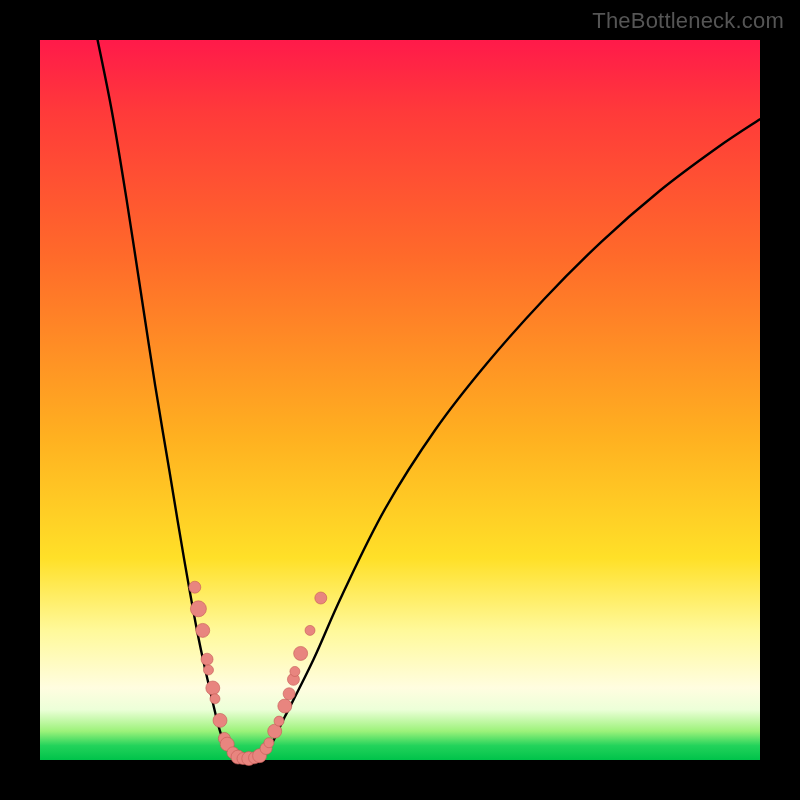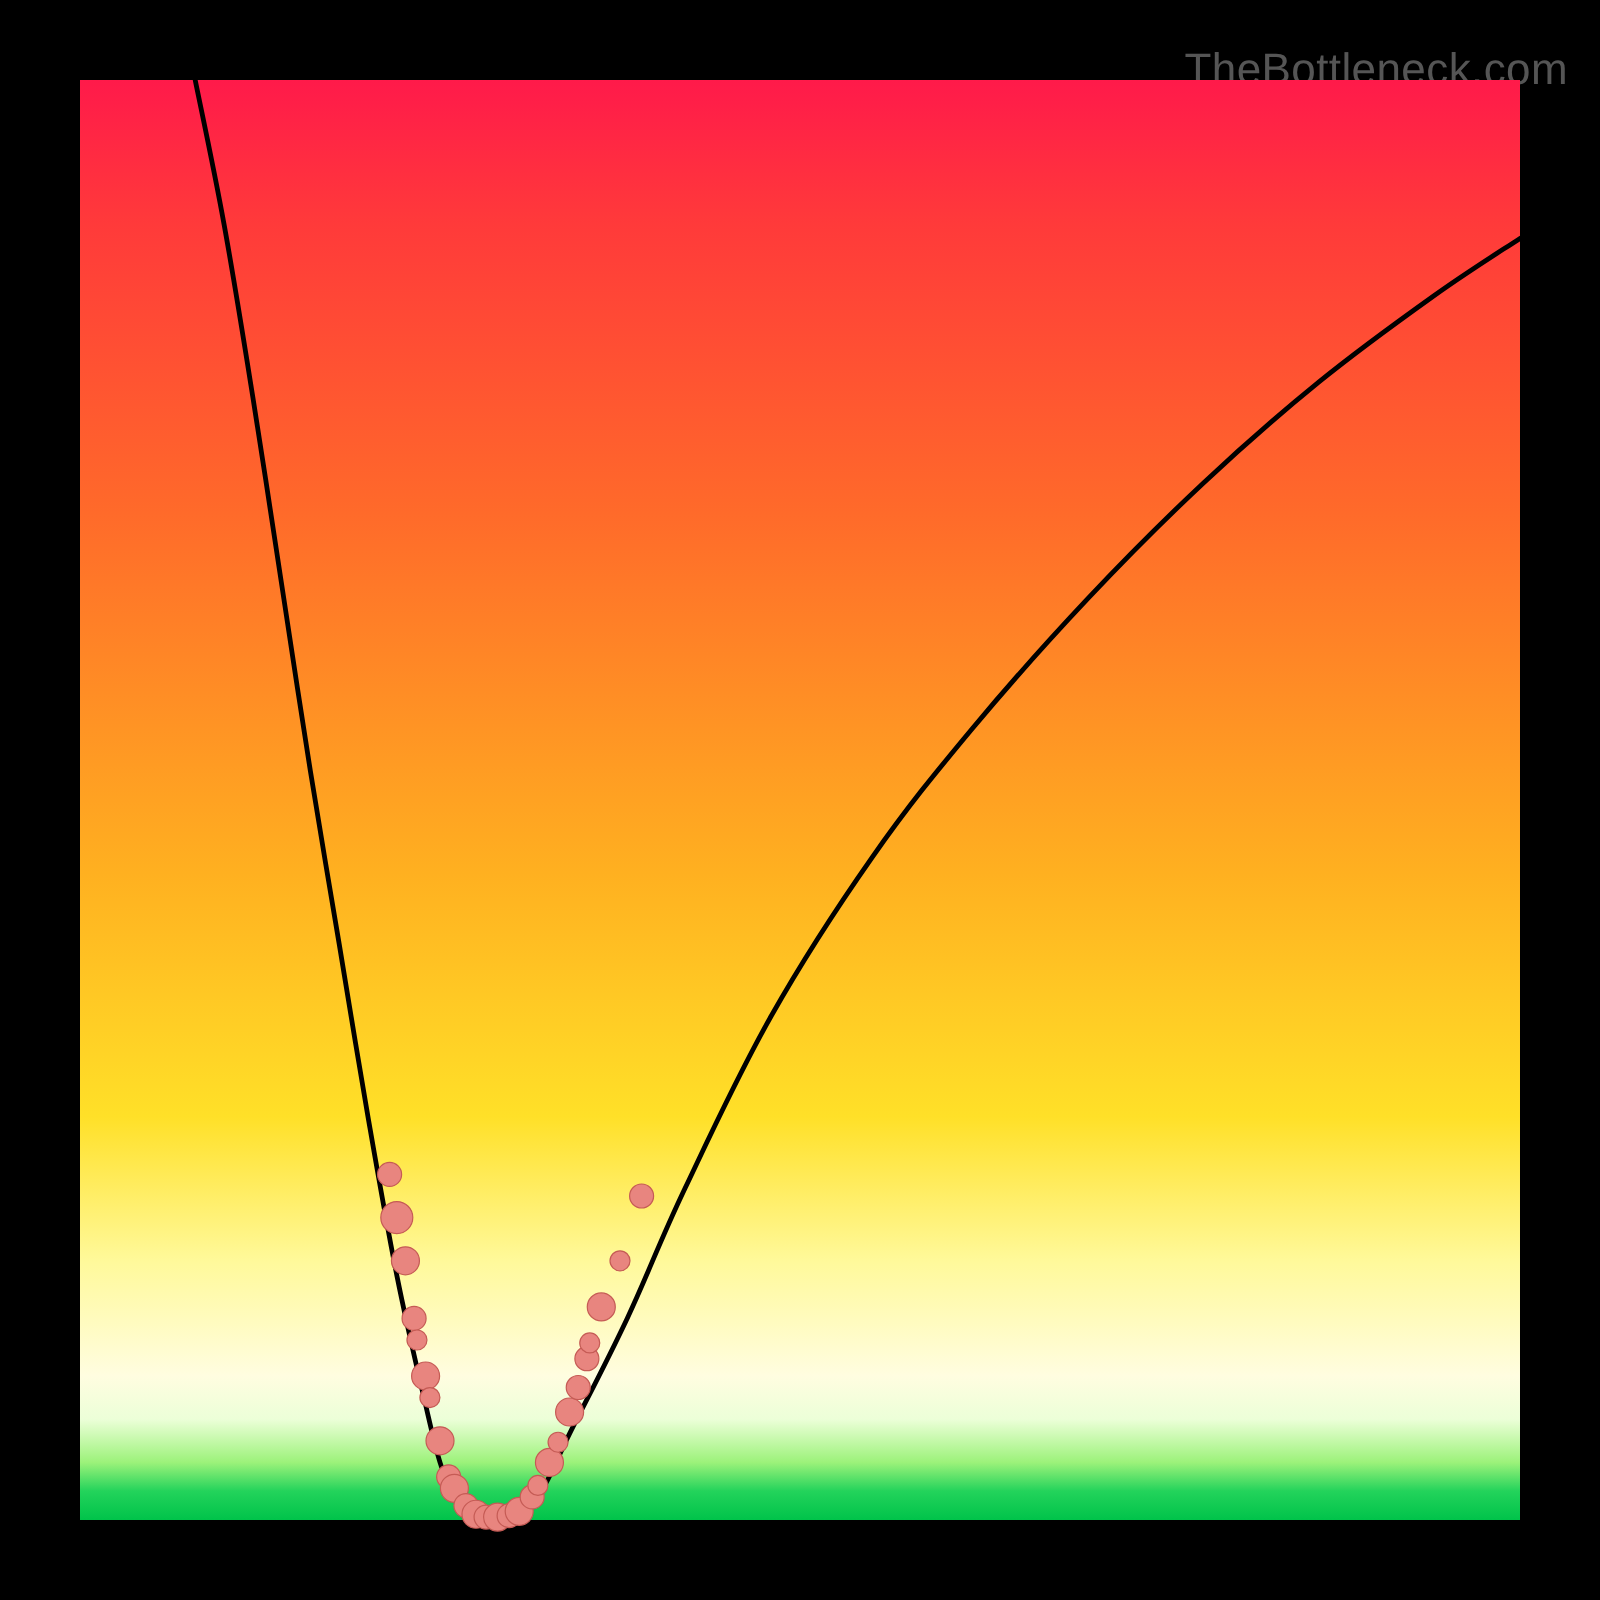--- a/index.html
+++ b/index.html
@@ -33,21 +33,21 @@
       #fff99a 82%,
       #fffde0 90%,
       #ecffd8 93%,
       #9cf27a 96%,
       #23d35b 98%,
       #00c34a 100%
     );
   }
   .watermark {
     position: absolute;
-    top: 22px;
+    top: 8px;
     right: 16px;
     color: #555;
     font-size: 22px;
     font-weight: 500;
     letter-spacing: 0.2px;
     user-select: none;
   }
   svg.curves {
     position: absolute;
     left: 0;

